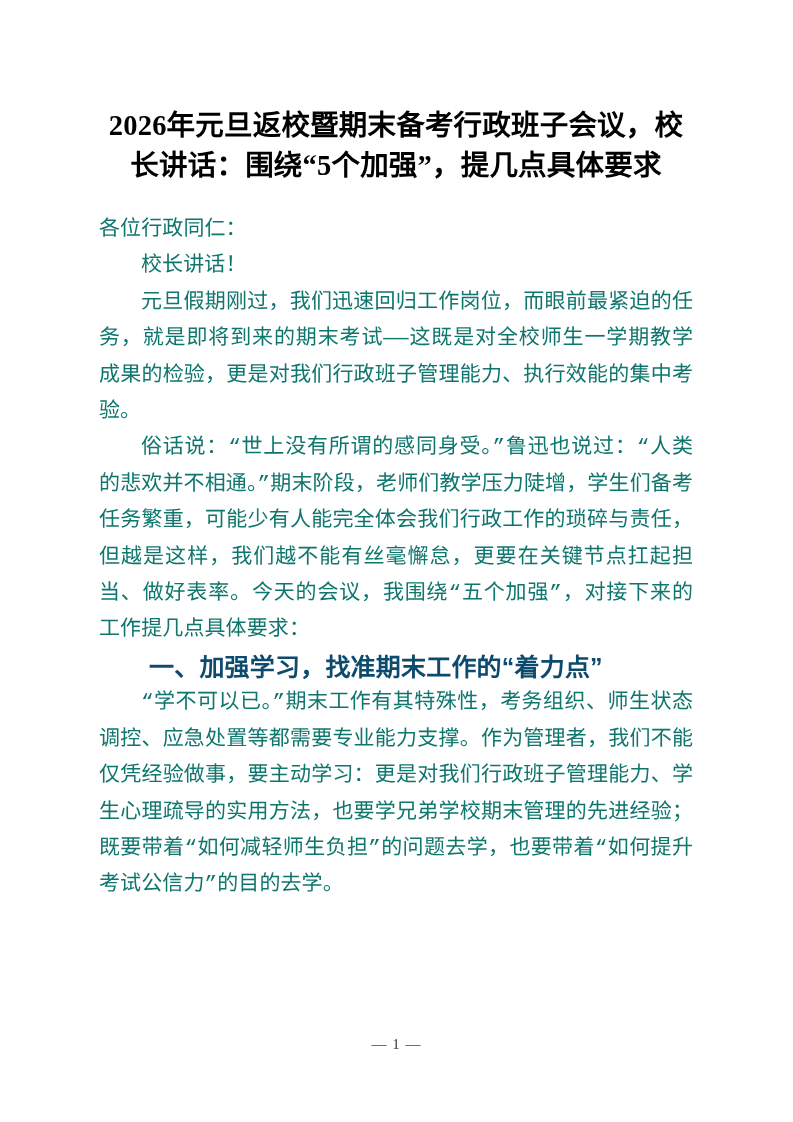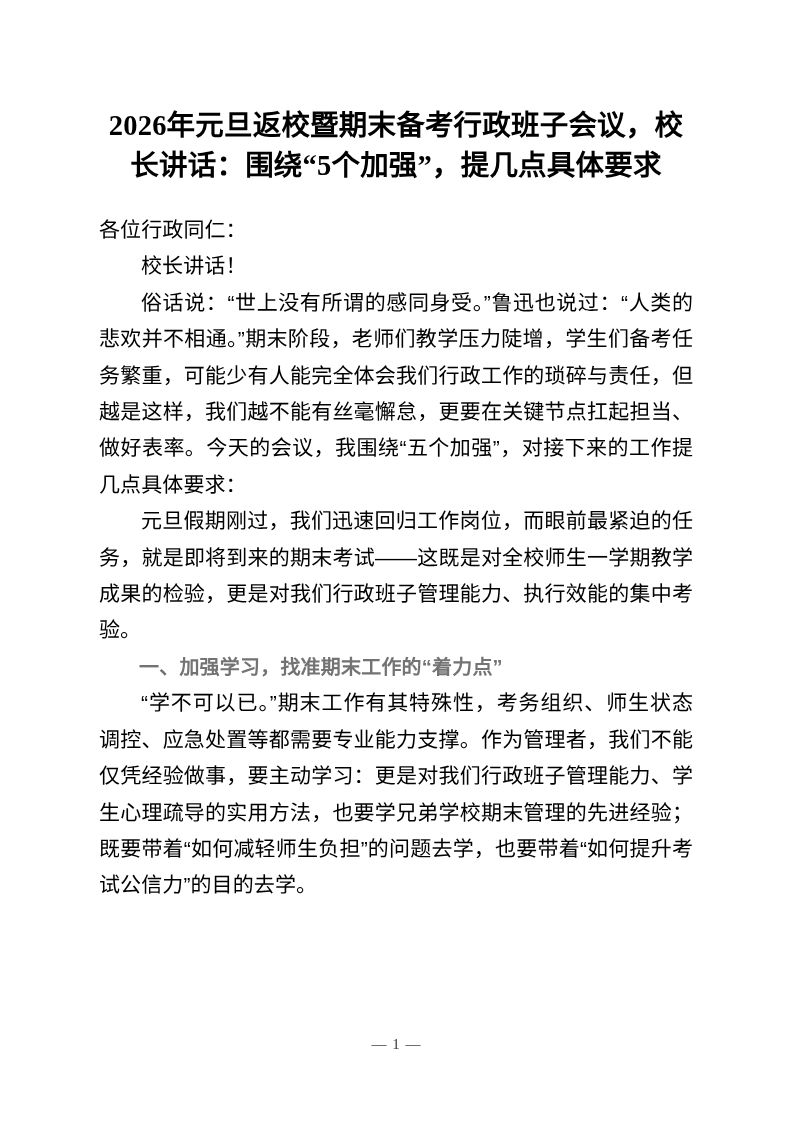--- a/index.html
+++ b/index.html
@@ -49,43 +49,43 @@
     text-indent: 0;
   }
 
   
   .body-block {
     margin-top: 26px;
   }
 
   p.para {
     margin: 0;
-    font-family: Liberation Sans, sans-serif;
+    font-family: Liberation Mono, monospace;
     font-size: 21px;
     line-height: 36.4px;
     text-align: justify;
     text-justify: inter-ideograph;
     text-indent: 2em;
-    color: #000000;
+    color: #0f766e;
     letter-spacing: 0.1px;
   }
 
   p.para.no-indent {
     text-indent: 0;
   }
 
   
   p.section-heading {
     margin: 0;
     font-family: "Liberation Sans", "DejaVu Sans", sans-serif;
     font-weight: bold;
-    font-size: 20px;
+    font-size: 25px;
     line-height: 36.4px;
     text-indent: 2em;
-    color: #737373;
+    color: #0c4a6e;
     letter-spacing: 0.2px;
   }
 
   
   .footer {
     position: absolute;
     left: 0;
     top: 1036px;
     width: 793px;
     text-align: center;
@@ -103,23 +103,23 @@
   <div class="content">
 
     <h1 class="doc-title">2026年元旦返校暨期末备考行政班子会议，校长讲话：围绕“5个加强”，提几点具体要求</h1>
 
     <div class="body-block">
 
       <p class="para no-indent">各位行政同仁：</p>
 
       <p class="para">校长讲话！</p>
 
+      <p class="para">元旦假期刚过，我们迅速回归工作岗位，而眼前最紧迫的任务，就是即将到来的期末考试——这既是对全校师生一学期教学成果的检验，更是对我们行政班子管理能力、执行效能的集中考验。</p>
+
       <p class="para">俗话说：“世上没有所谓的感同身受。”鲁迅也说过：“人类的悲欢并不相通。”期末阶段，老师们教学压力陡增，学生们备考任务繁重，可能少有人能完全体会我们行政工作的琐碎与责任，但越是这样，我们越不能有丝毫懈怠，更要在关键节点扛起担当、做好表率。今天的会议，我围绕“五个加强”，对接下来的工作提几点具体要求：</p>
-
-      <p class="para">元旦假期刚过，我们迅速回归工作岗位，而眼前最紧迫的任务，就是即将到来的期末考试——这既是对全校师生一学期教学成果的检验，更是对我们行政班子管理能力、执行效能的集中考验。</p>
 
       <p class="section-heading">一、加强学习，找准期末工作的“着力点”</p>
 
       <p class="para">“学不可以已。”期末工作有其特殊性，考务组织、师生状态调控、应急处置等都需要专业能力支撑。作为管理者，我们不能仅凭经验做事，要主动学习：更是对我们行政班子管理能力、学生心理疏导的实用方法，也要学兄弟学校期末管理的先进经验；既要带着“如何减轻师生负担”的问题去学，也要带着“如何提升考试公信力”的目的去学。</p>
 
     </div>
   </div>
 
   <div class="footer">— 1 —</div>
 

